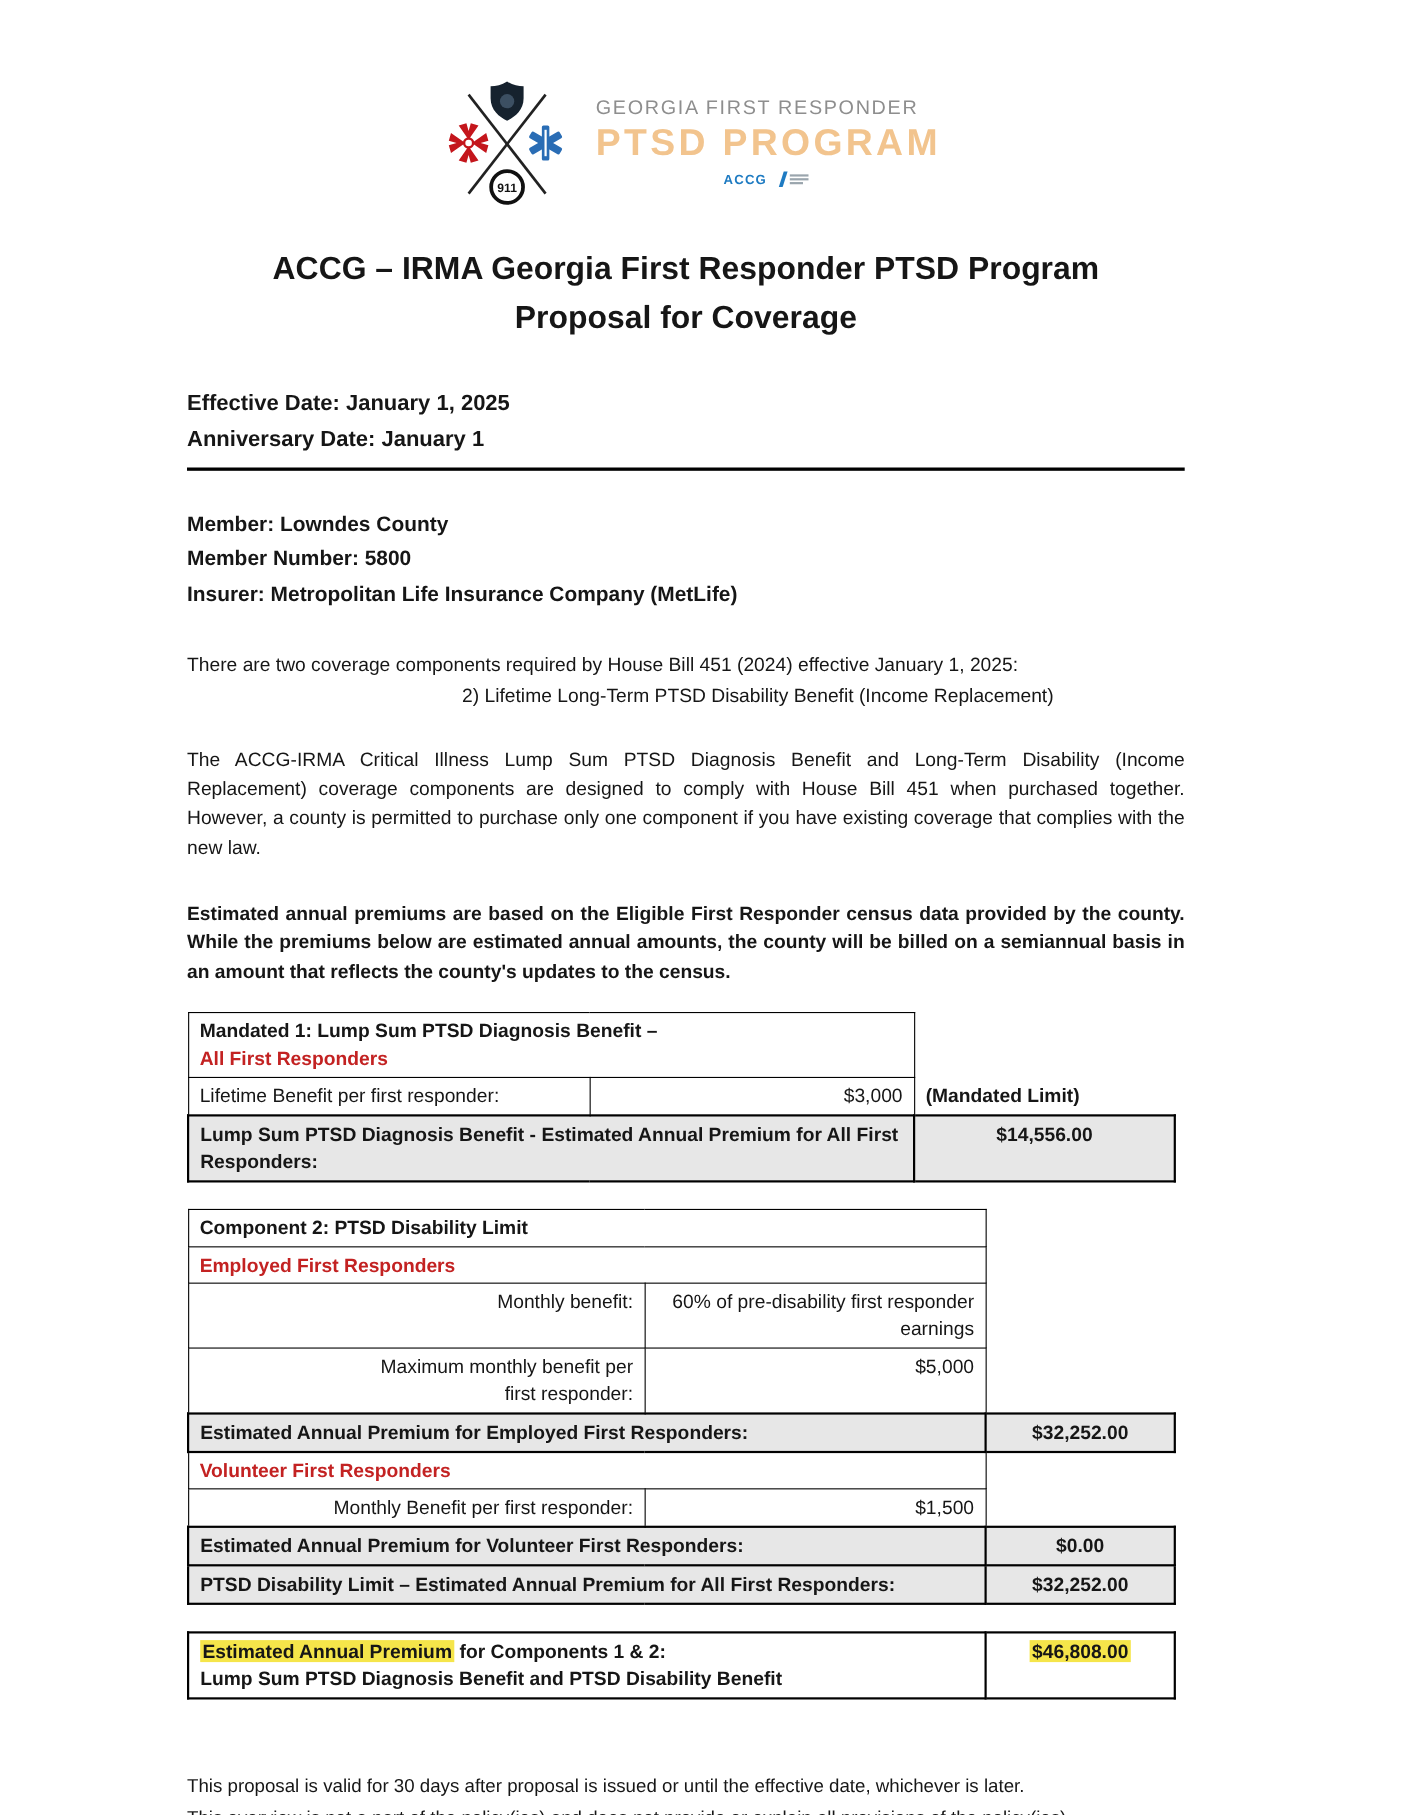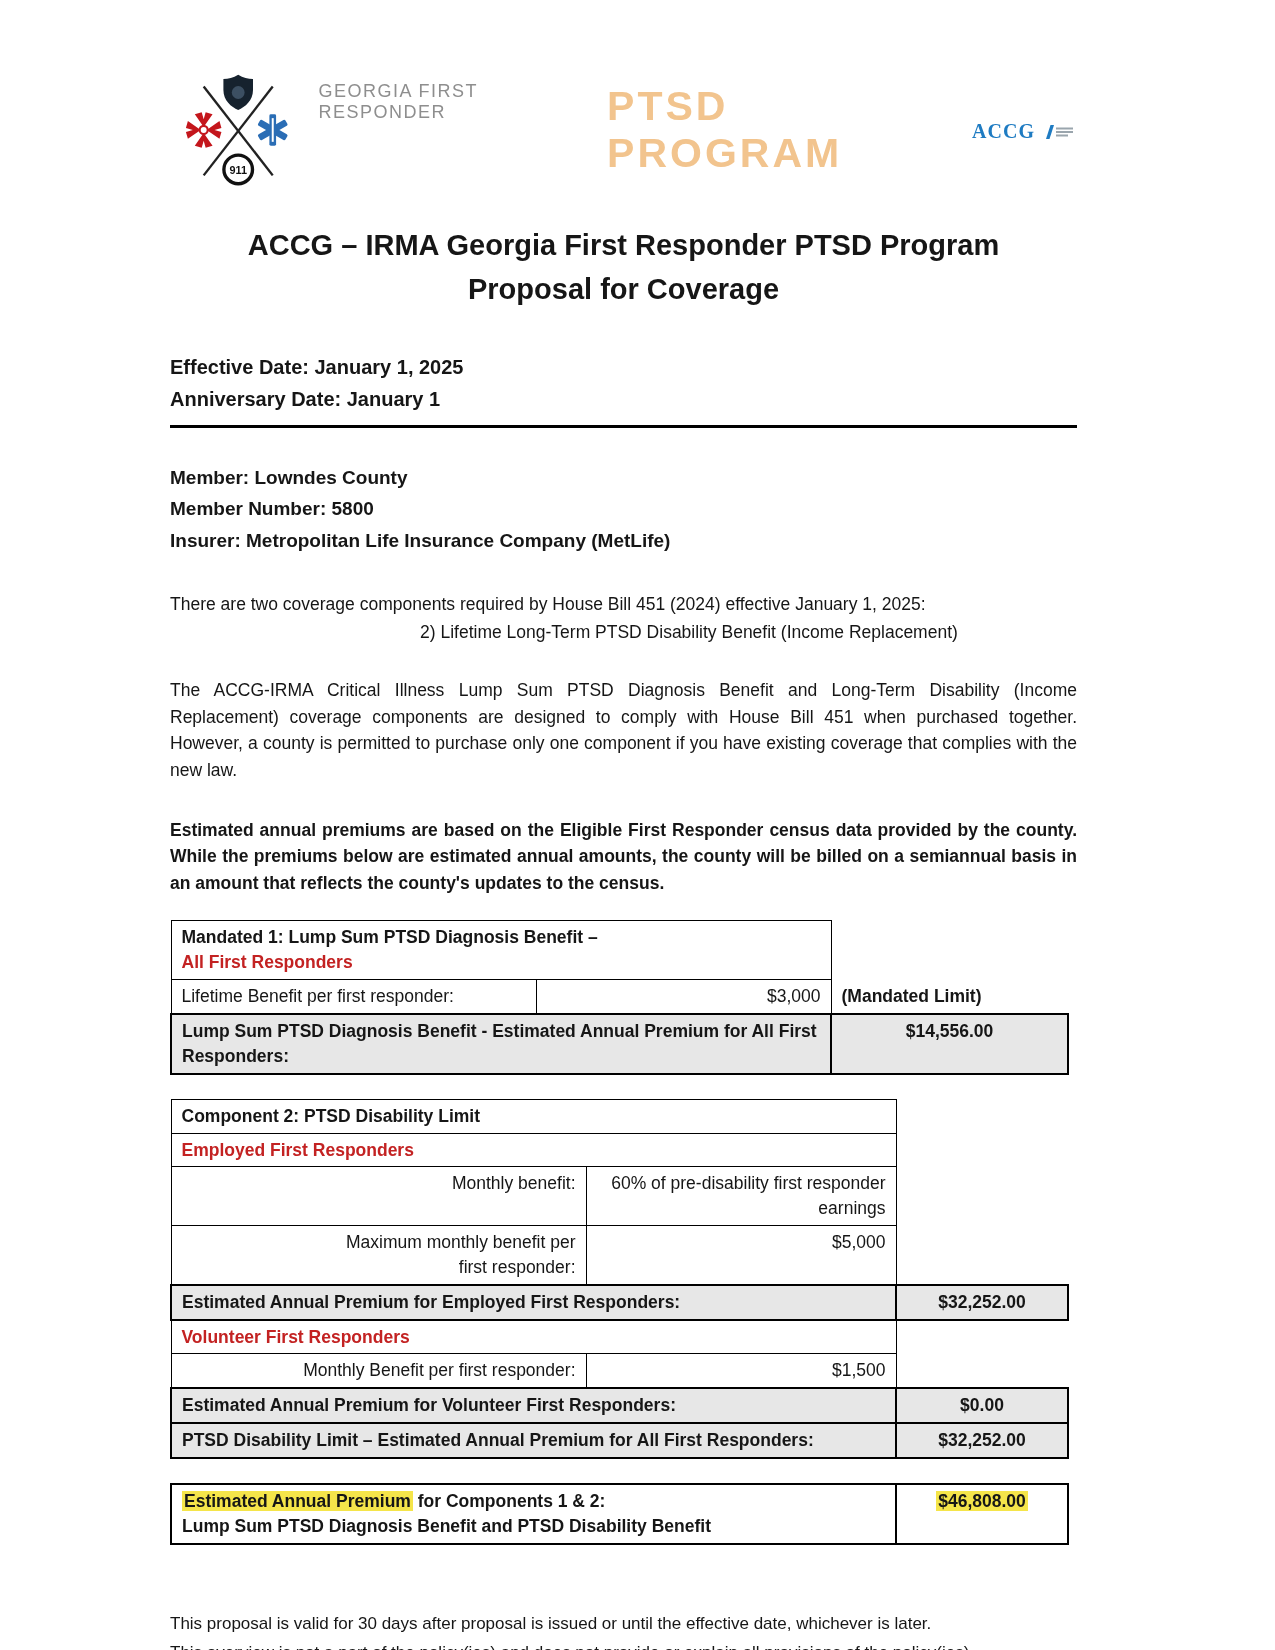--- a/index.html
+++ b/index.html
@@ -12,25 +12,25 @@
   *{box-sizing:border-box;}
   html,body{margin:0;padding:0;}
   body{
     width:1275px;min-height:1650px;background:#ffffff;color:#161616;
     font-family:"Liberation Sans", sans-serif;font-size:17.5px;
   }
   .page{padding:68px 198px 30px 170px;position:relative;}
 
   
   .logo-row{display:flex;justify-content:center;align-items:center;gap:22px;margin-left:10px;}
-  .brand{display:flex;flex-direction:row;align-items:flex-start;}
+  .brand{display:flex;flex-direction:column;align-items:flex-start;}
   .brand-line1{color:#8E8E8E;font-size:18px;letter-spacing:1.5px;}
-  .brand-line2{color:var(--brand-orange);font-size:41px;font-weight:bold;letter-spacing:3px;margin-top:2px;}
+  .brand-line2{color:var(--brand-orange);font-size:34px;font-weight:bold;letter-spacing:3px;margin-top:2px;}
   .brand-line3{display:flex;align-items:center;gap:6px;margin-top:5px;align-self:center;}
-  .brand-accg{color:var(--brand-blue);font-weight:bold;font-size:20px;letter-spacing:1px;font-family:Liberation Serif, serif;}
+  .brand-accg{color:var(--brand-blue);font-weight:bold;font-size:12px;letter-spacing:1px;}
 
   
   .doc-title{margin-top:34px;text-align:center;font-weight:bold;font-size:29px;line-height:1.5;}
   .dates{margin-top:40px;font-weight:bold;font-size:20px;line-height:1.6;}
   .rule{border:none;border-top:3px solid #000;margin:10px 0 0 0;}
   .member{margin-top:34px;font-weight:bold;font-size:19px;line-height:1.65;}
 
   
   .lead{margin-top:38px;}
   .hb-items{margin-left:250px;line-height:1.5;margin-top:4px;}

